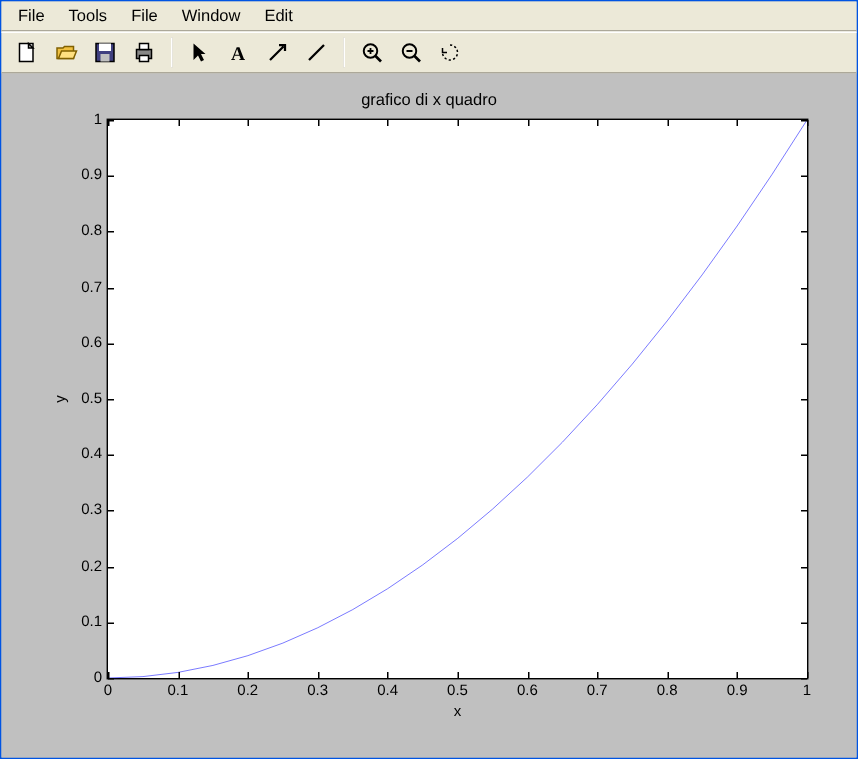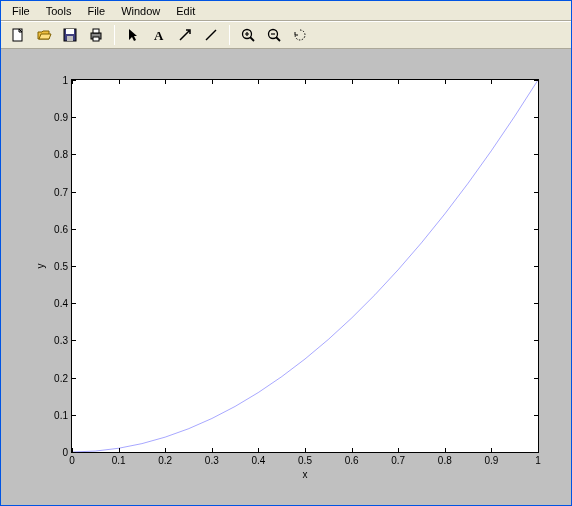--- a/index.html
+++ b/index.html
@@ -116,20 +116,21 @@
     <div class="tbtn">
         <svg width="16" height="16">
           <path d="M8 3 A5 5 0 1 1 3 8" fill="none" stroke="#000" stroke-width="1" stroke-dasharray="1.5 1.5"></path>
           <path d="M3 5 L3 8 L6 8" fill="none" stroke="#000" stroke-width="1"></path>
         </svg>
       </div>
   </div>
 
   <div class="canvas-area">
     <div class="plot-container">
+      <div class="plot-title" id="ptitle" style="position:absolute;top:0;left:0;right:0;">grafico di x quadro</div>
       <div class="plot-area" id="plotArea" style="left:58px;top:18px;right:20px;bottom:40px;">
         <svg class="curve" id="curveSvg" preserveAspectRatio="none" viewBox="0 0 100 100">
             <path d="M0 100 L5 99.75 L10 99 L15 97.75 L20 96 L25 93.75 L30 91 L35 87.75 L40 84 L45 79.75 L50 75 L55.00000000000001 69.75 L60 64 L65 57.75 L70 51 L75 43.75 L80 36 L85 27.75 L90 19 L95 9.75 L100 0 " stroke="#0000ff" fill="none" stroke-width="0.35" vector-effect="non-scaling-stroke"></path>
           </svg>
         <span class="ylabel">y</span>
         <span class="xlabel">x</span>
       <span class="ytick" style="top: 100%;">0</span>
           <div class="tickmark-y" style="top: 100%;"></div>
           <div class="tickmark-y2" style="top: 100%;"></div>
           <span class="ytick" style="top: 90%;">0.1</span>

